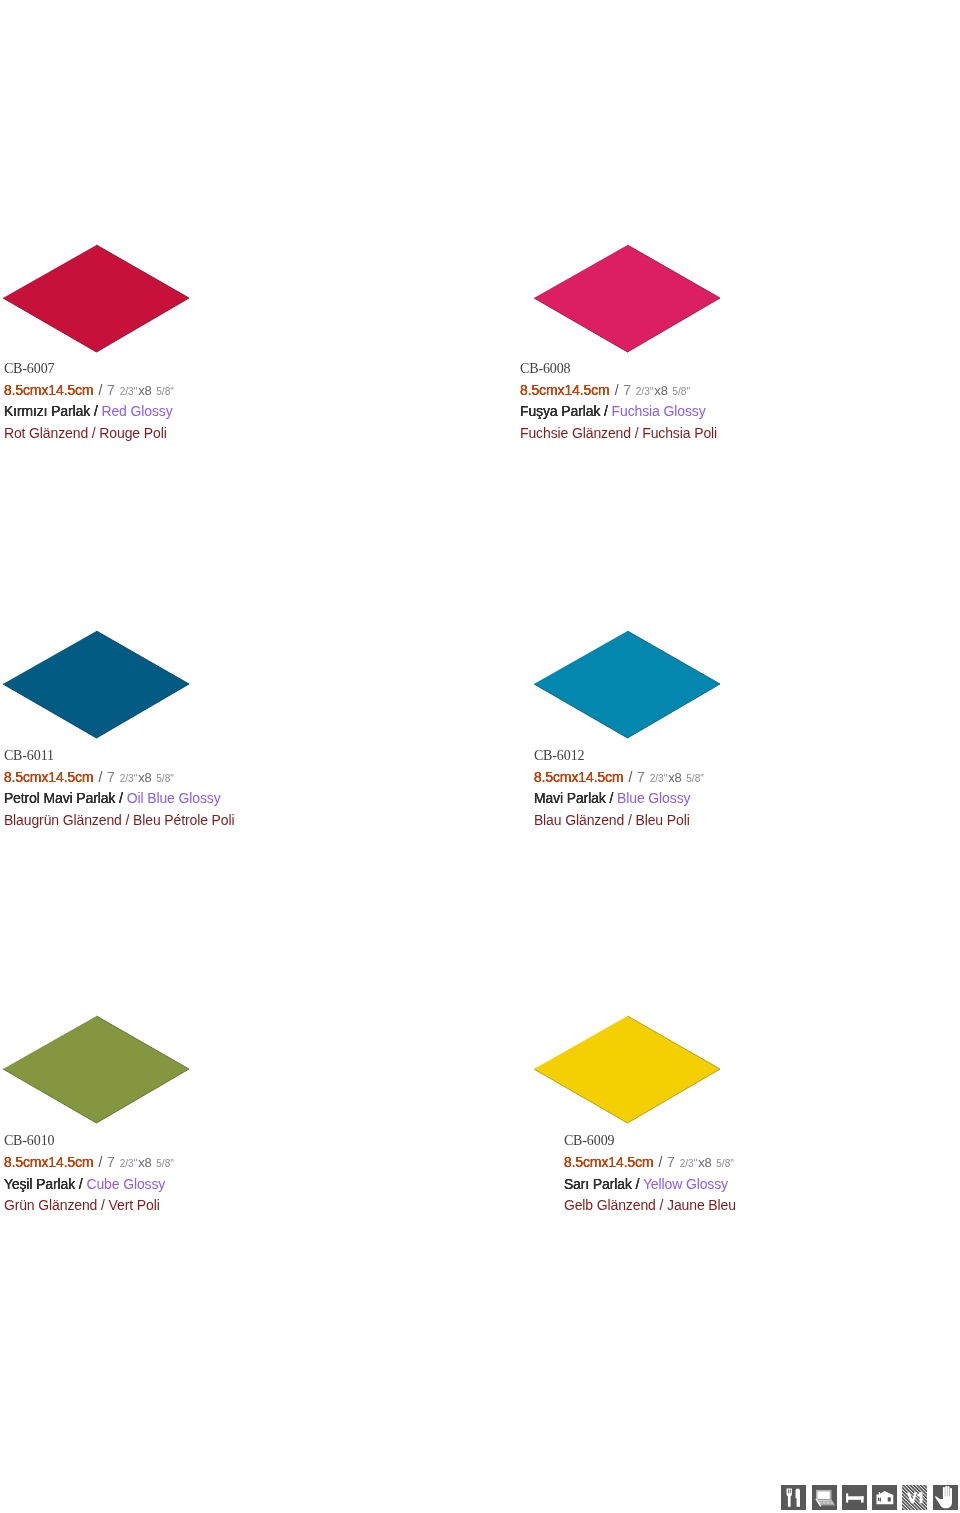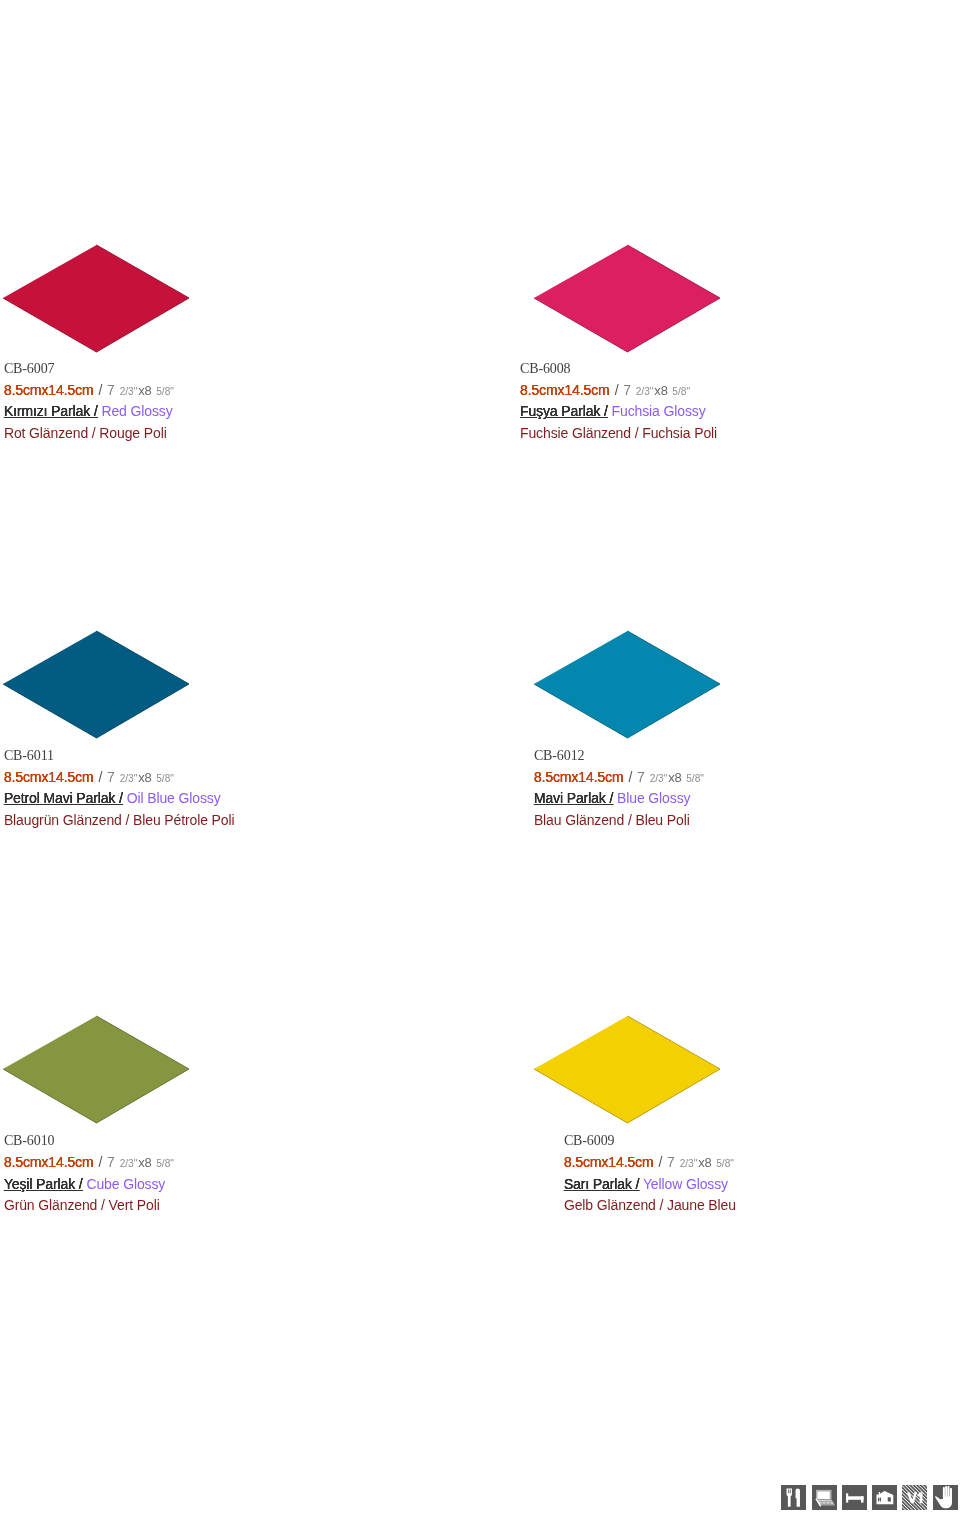--- a/index.html
+++ b/index.html
@@ -28,21 +28,21 @@
   .cap .l{white-space:nowrap;height:21.6px;line-height:21.6px;}
   .cap .code{color:#404040;font-family:Liberation Serif, serif;}
   .cap .dim .m{color:#c2410c;text-shadow:0.07px 0 0 currentColor,-0.07px 0 0 currentColor;}
   .cap .dim .i{color:#8d8d93;}
   .cap .dim .sep{margin-left:5.1px;color:#545459;}
   .cap .dim .ia{margin-left:4.7px;letter-spacing:-1.1px;color:#7e7e84;}
   .cap .dim .sm{font-size:10.1px;letter-spacing:0.0px;}
   .cap .dim .fa{margin-left:5.9px;}
   .cap .dim .fb{margin-left:4.6px;}
   .cap .dim .ix{color:#67676c;margin-left:0.9px;font-size:13px;}
-  .cap .nm .m{color:#2f2f2f;text-shadow:0.07px 0 0 currentColor,-0.07px 0 0 currentColor;text-decoration:underline;}
+  .cap .nm .m{color:#2f2f2f;text-shadow:0.07px 0 0 currentColor,-0.07px 0 0 currentColor;}
   .cap .nm .g{color:#8b5cf6;}
   .cap .de{color:#7f1d1d;}
 
   
   .ficons{position:absolute;left:781.4px;top:1484.5px;display:flex;gap:5.27px;}
   .ficon{width:25px;height:25.3px;background:#585858;position:relative;}
   .ficon svg{display:block;}
 </style>
 </head>
 <body>

